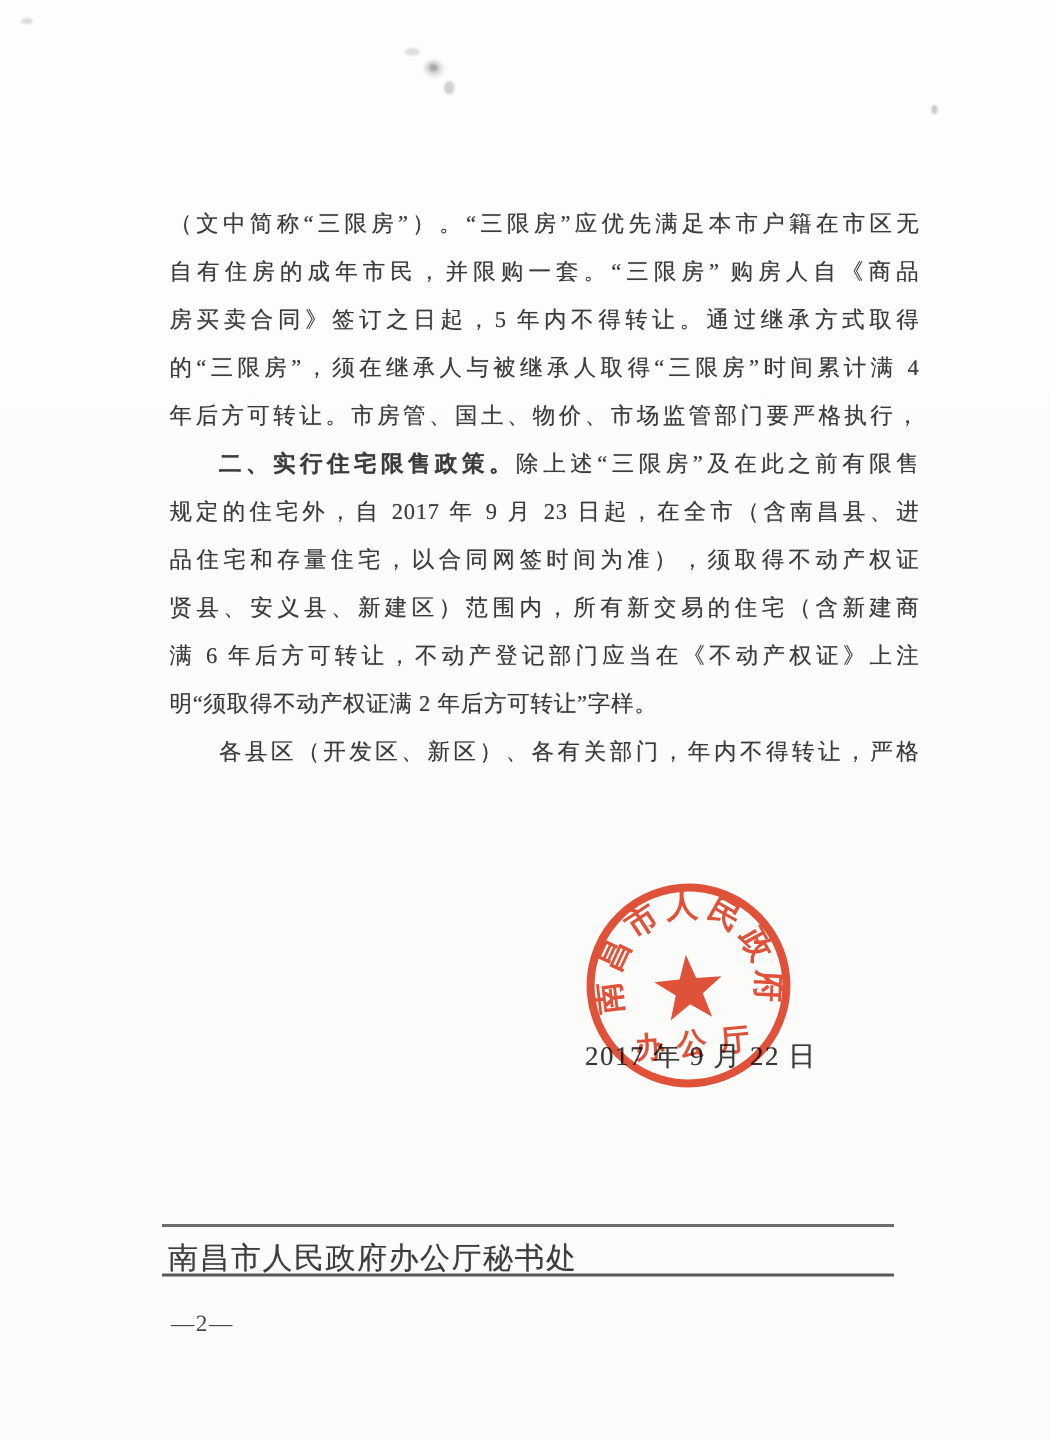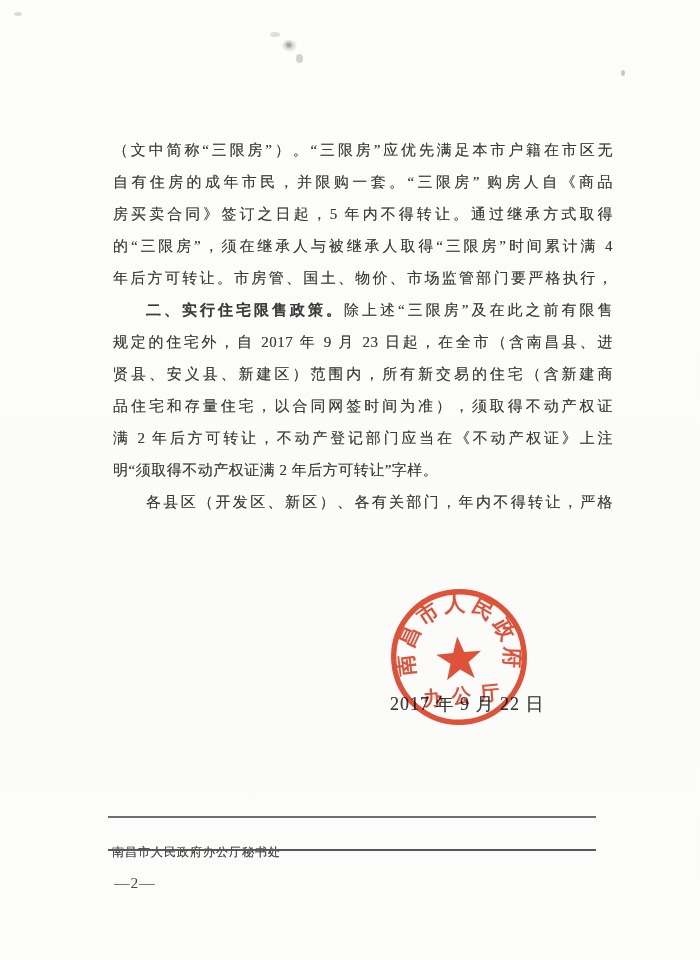--- a/index.html
+++ b/index.html
@@ -32,23 +32,23 @@
   .seal{
     position:absolute;left:385px;top:583px;width:148px;height:148px;
     mix-blend-mode:multiply;opacity:.95;
     transform:rotate(-5deg);
   }
   
   .footer-rule{position:absolute;left:108px;width:488px;background:#6e6e6e;}
   .rule-top{top:816px;height:1.5px;}
   .rule-bottom{top:849px;height:2px;background:#585858;}
   .footer-row{
-    position:absolute;left:112px;top:844px;width:482px;
+    position:absolute;left:112px;top:825px;width:482px;
     display:flex;justify-content:space-between;align-items:center;
-    font-size:12px;color:#3d3d3d;letter-spacing:1px;
+    font-size:20px;color:#3d3d3d;letter-spacing:1px;
     text-shadow:0 0 0.5px rgba(60,60,60,.5);
   }
   .page-number{
     position:absolute;left:114px;top:874px;
     font-size:15.5px;color:#4a4a4a;letter-spacing:1px;
   }
   
   .smudge{position:absolute;border-radius:50%;filter:blur(.7px);}
   .smudge-a{left:282px;top:40px;width:16px;height:14px;
     background:radial-gradient(ellipse at 40% 40%, rgba(90,90,95,.55) 0 12%, rgba(120,120,125,.28) 28%, transparent 62%);
@@ -70,23 +70,23 @@
   <div class="smudge smudge-e"></div>
 
   <div class="doc-body">
     <div class="line">（文中简称“三限房”）。“三限房”应优先满足本市户籍在市区无</div>
     <div class="line">自有住房的成年市民，并限购一套。“三限房” 购房人自《商品</div>
     <div class="line">房买卖合同》签订之日起，5 年内不得转让。通过继承方式取得</div>
     <div class="line">的“三限房”，须在继承人与被继承人取得“三限房”时间累计满 4</div>
     <div class="line">年后方可转让。市房管、国土、物价、市场监管部门要严格执行，</div>
     <div class="line indent"><span class="b">二、实行住宅限售政策。</span><span>除上述“三限房”及在此之前有限售</span></div>
     <div class="line">规定的住宅外，自 2017 年 9 月 23 日起，在全市（含南昌县、进</div>
+    <div class="line">品住宅和存量住宅，以合同网签时间为准），须取得不动产权证</div>
     <div class="line">贤县、安义县、新建区）范围内，所有新交易的住宅（含新建商</div>
-    <div class="line">品住宅和存量住宅，以合同网签时间为准），须取得不动产权证</div>
-    <div class="line">满 2 年后方可转让，不动产登记部门应当在《不动产权证》上注</div>
+    <div class="line">满 6 年后方可转让，不动产登记部门应当在《不动产权证》上注</div>
     <div class="line last">明“须取得不动产权证满 2 年后方可转让”字样。</div>
     <div class="line indent">各县区（开发区、新区）、各有关部门，年内不得转让，严格</div>
   </div>
 
   <div class="sign-date">2017 年 9 月 22 日</div>
 
   <svg class="seal" viewBox="-72 -72 144 144" aria-hidden="true">
     <defs>
       <path id="sealArc" d="M -40.8 19 A 45 45 0 1 1 40.8 19" fill="none"></path>
     </defs>

